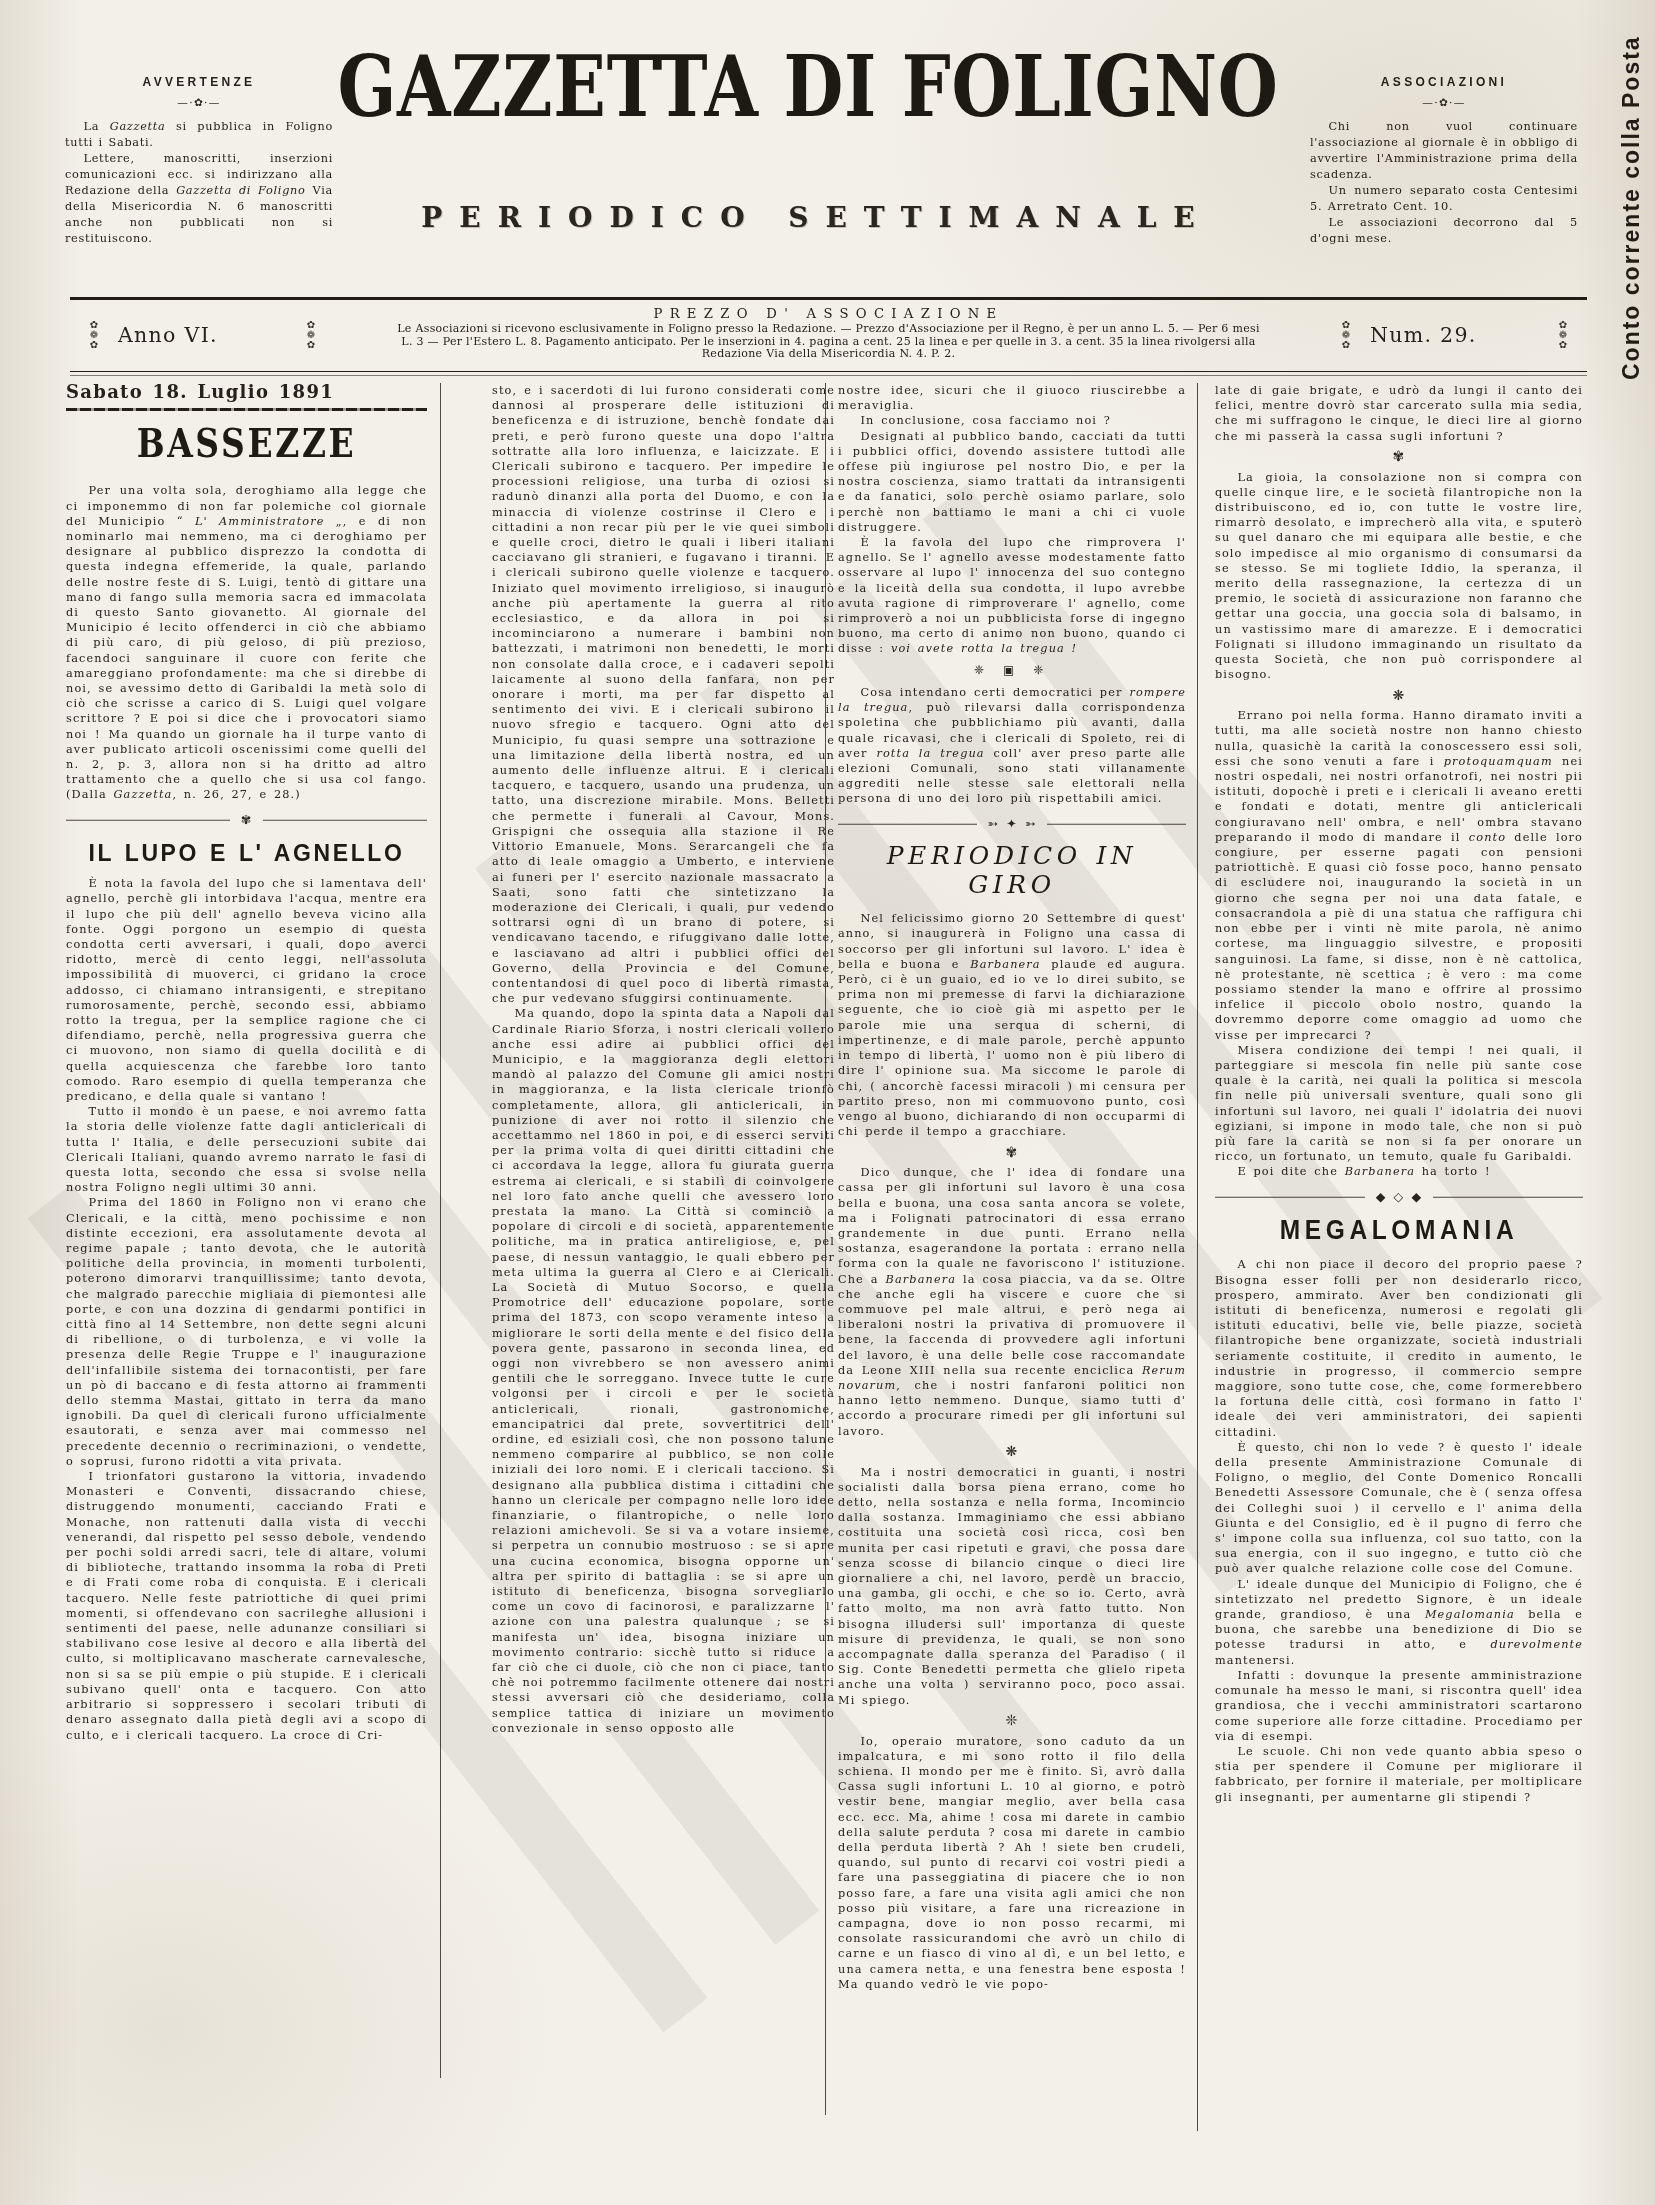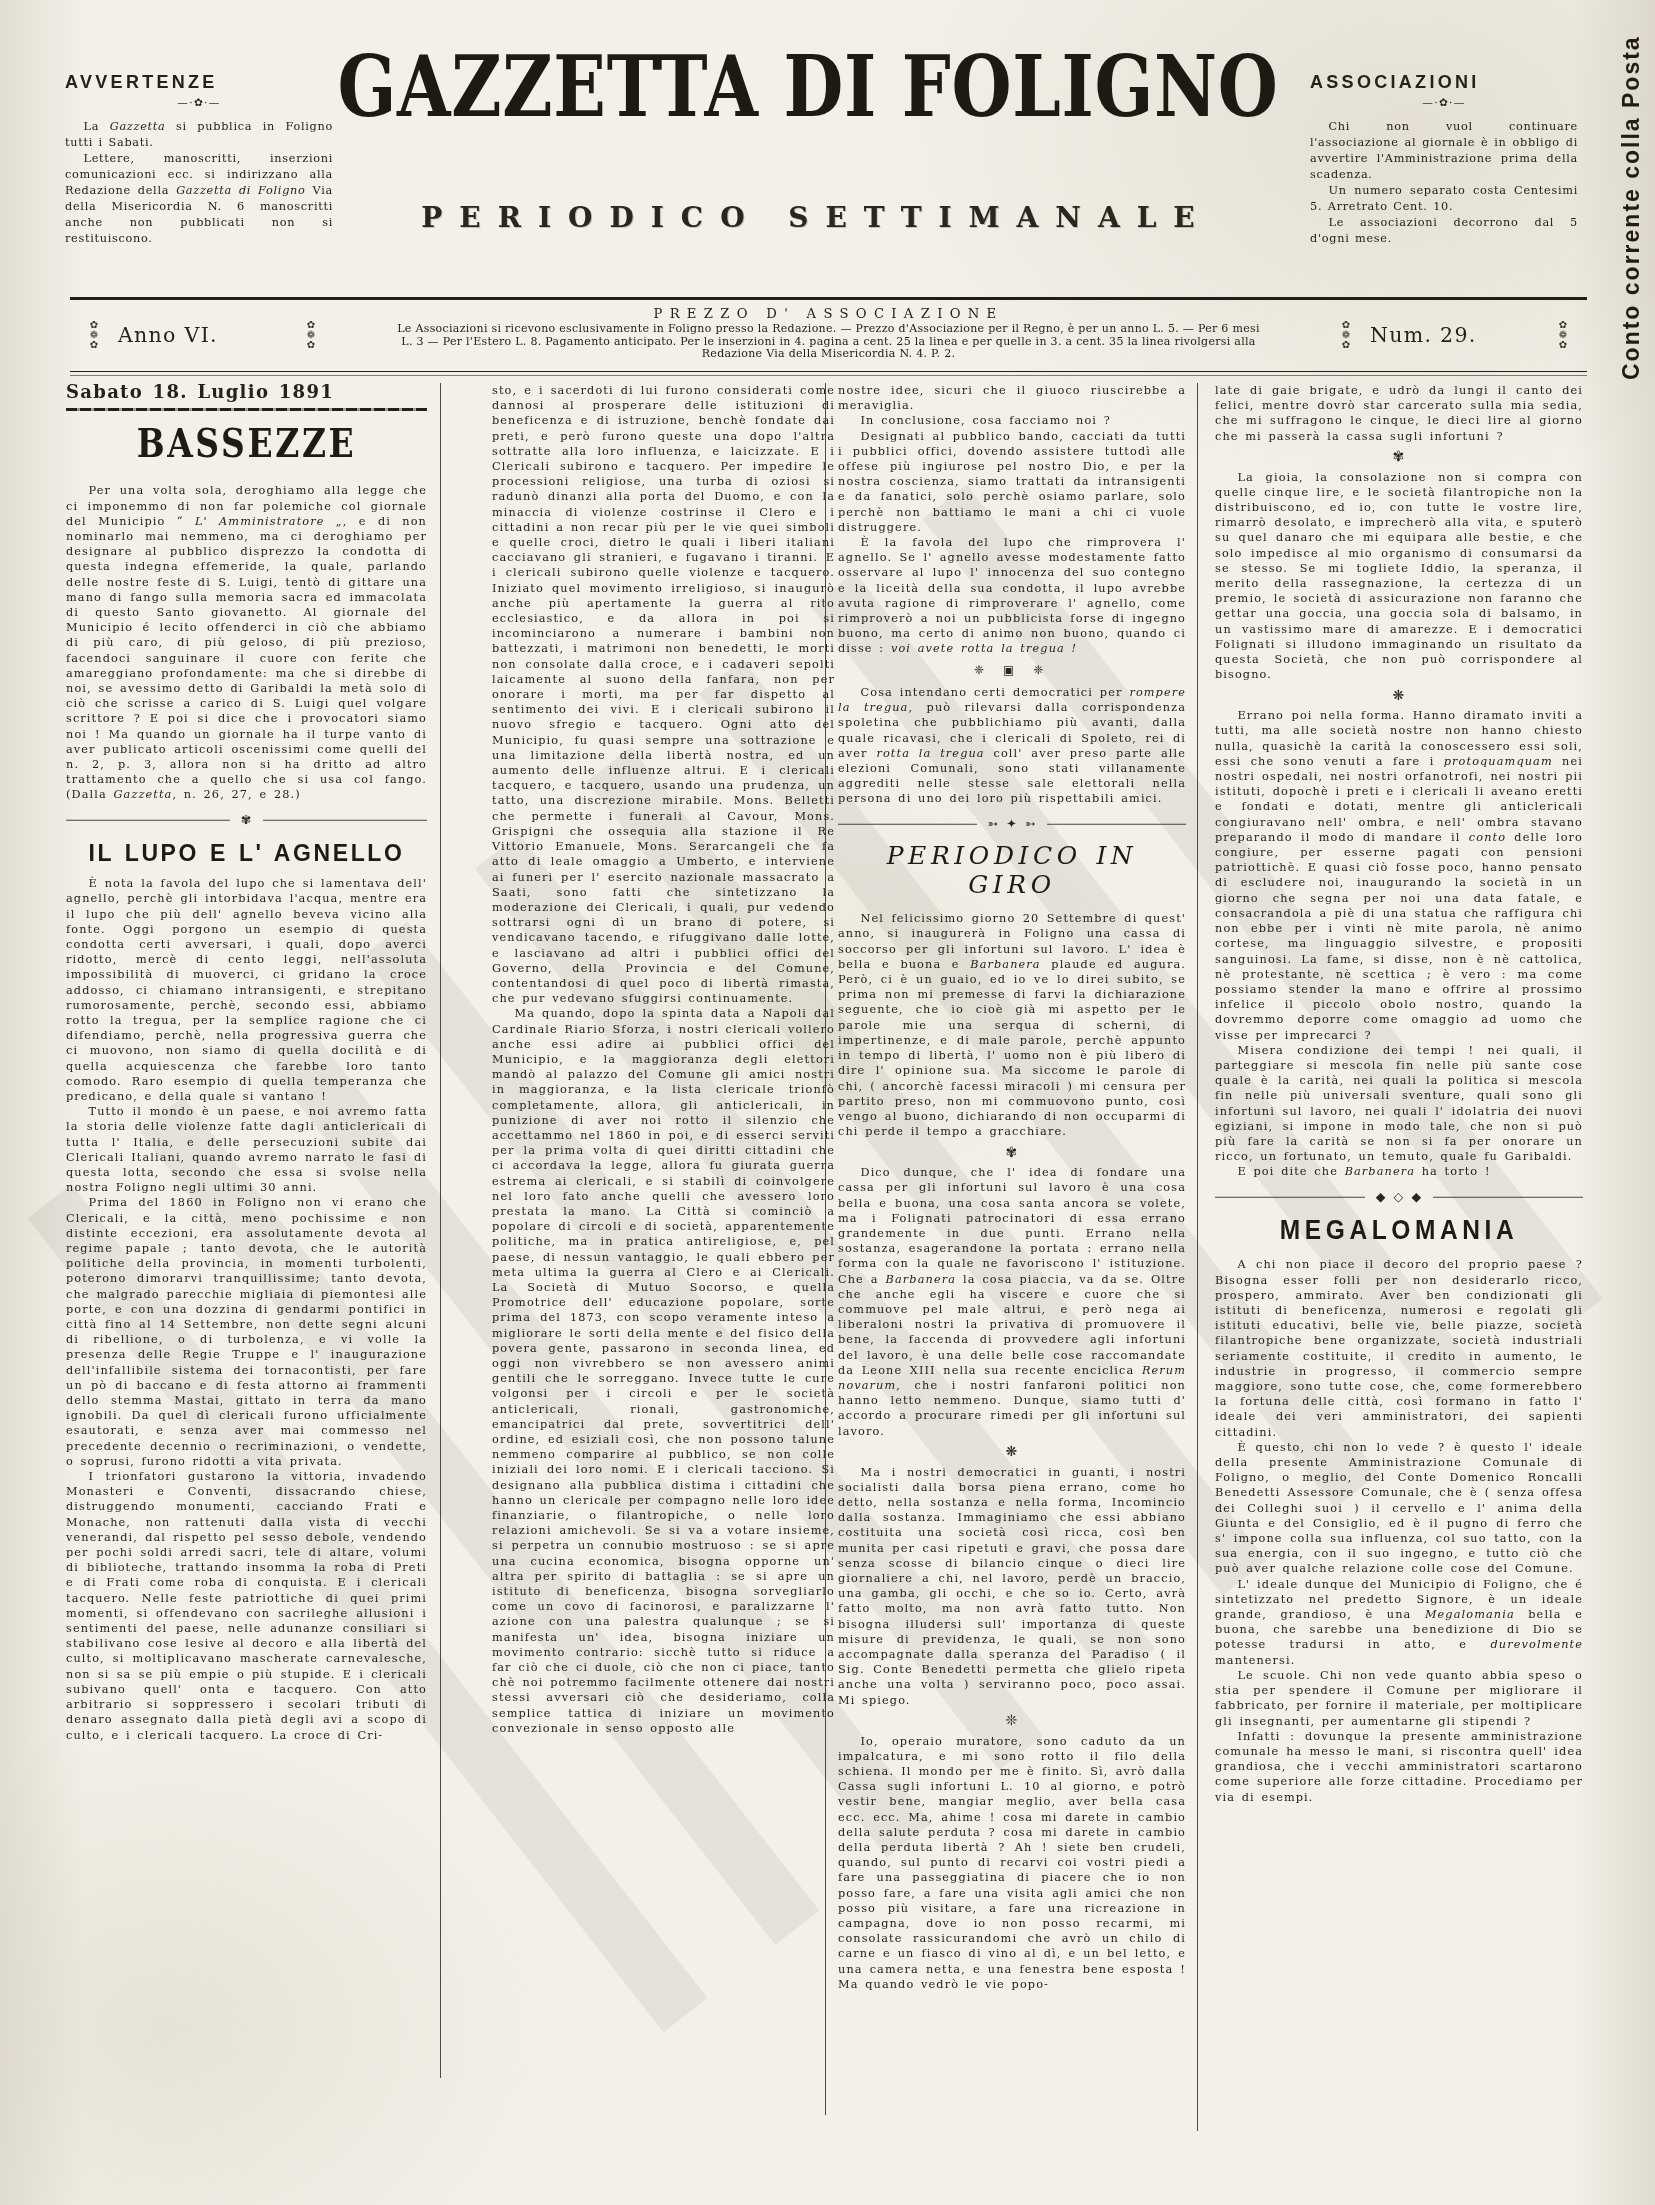--- a/index.html
+++ b/index.html
@@ -13,22 +13,22 @@
       linear-gradient(90deg, rgba(188,180,162,.30), rgba(0,0,0,0) 5%, rgba(0,0,0,0) 95%, rgba(188,180,162,.34)),
       #f3f0e8;}
   .stamp{position:absolute;left:219px;top:742px;width:1192px;height:1033px;transform:rotate(-38deg);
     background:repeating-linear-gradient(90deg, rgba(104,100,90,.10) 0 56px, transparent 56px 142px);
     pointer-events:none}
   
   .notice{position:absolute;top:74px;width:268px;font-size:11.3px;line-height:16px;
     text-align:justify;letter-spacing:0.7px;word-spacing:1.3px}
   .notice.left{left:65px}
   .notice.right{left:1310px}
-  .notice h3{text-align:left;font-family:"Liberation Sans",sans-serif;font-weight:bold;
-    font-size:18px;letter-spacing:3.3px;transform:scaleY(1.05)}
+  .notice h3{text-align:center;font-family:"Liberation Sans",sans-serif;font-weight:bold;
+    font-size:12px;letter-spacing:3.3px;transform:scaleY(1.05)}
   .mini-orn{text-align:center;margin:4px 0 9.3px;font-size:10.6px;letter-spacing:1.3px;color:#2a261f}
   .notice p{text-indent:18.5px}
   .masthead{position:absolute;left:334px;top:37px;width:948px;text-align:center}
   .masthead .title{font-size:69px;font-weight:bold;white-space:nowrap;letter-spacing:0.7px;
     transform:scaleY(1.22) scaleX(1.0);transform-origin:top center;color:#1d1913}
   .masthead .subtitle{margin-top:83px;font-size:28px;font-weight:bold;letter-spacing:17px;text-indent:17px;
     color:#2a251d;text-shadow:1px 1px 0 rgba(60,52,40,.25)}
   .vert{position:absolute;right:10.6px;top:34px;height:348px;display:flex;align-items:center;justify-content:center;
     writing-mode:vertical-rl;transform:rotate(180deg);font-family:"Liberation Sans",sans-serif;
     font-weight:bold;font-size:23px;letter-spacing:2px;color:#211d16}
@@ -148,21 +148,21 @@
         <div class="para">La gioia, la consolazione non si compra con quelle cinque lire, e le società filantropiche non la distribuiscono, ed io, con tutte le vostre lire, rimarrò desolato, e imprecherò alla vita, e sputerò su quel danaro che mi equipara alle bestie, e che solo impedisce al mio organismo di consumarsi da se stesso. Se mi togliete Iddio, la speranza, il merito della rassegnazione, la certezza di un premio, le società di assicurazione non faranno che gettar una goccia, una goccia sola di balsamo, in un vastissimo mare di amarezze. E i democratici Folignati si illudono immaginando un risultato da questa Società, che non può corrispondere al bisogno.</div>
         <div class="orn sprig">❋</div>
         <div class="para">Errano poi nella forma. Hanno diramato inviti a tutti, ma alle società nostre non hanno chiesto nulla, quasichè la carità la conoscessero essi soli, essi che sono venuti a fare i <i>protoquamquam</i> nei nostri ospedali, nei nostri orfanotrofi, nei nostri pii istituti, dopochè i preti e i clericali li aveano eretti e fondati e dotati, mentre gli anticlericali congiuravano nell' ombra, e nell' ombra stavano preparando il modo di mandare il <i>conto</i> delle loro congiure, per esserne pagati con pensioni patriottichè. E quasi ciò fosse poco, hanno pensato di escludere noi, inaugurando la società in un giorno che segna per noi una data fatale, e consacrandola a piè di una statua che raffigura chi non ebbe per i vinti nè mite parola, nè animo cortese, ma linguaggio silvestre, e propositi sanguinosi. La fame, si disse, non è nè cattolica, nè protestante, nè scettica ; è vero : ma come possiamo stender la mano e offrire al prossimo infelice il piccolo obolo nostro, quando la dovremmo deporre come omaggio ad uomo che visse per imprecarci ?</div>
         <div class="para">Misera condizione dei tempi ! nei quali, il parteggiare si mescola fin nelle più sante cose quale è la carità, nei quali la politica si mescola fin nelle più universali sventure, quali sono gli infortuni sul lavoro, nei quali l' idolatria dei nuovi egiziani, si impone in modo tale, che non si può più fare la carità se non si fa per onorare un ricco, un fortunato, un temuto, quale fu Garibaldi.</div>
         <div class="para">E poi dite che <i>Barbanera</i> ha torto !</div>
         <div class="orn rule">◆ ◇ ◆</div>
         <div class="headline stencil">MEGALOMANIA</div>
         <div class="para">A chi non piace il decoro del proprio paese ? Bisogna esser folli per non desiderarlo ricco, prospero, ammirato. Aver ben condizionati gli istituti di beneficenza, numerosi e regolati gli istituti educativi, belle vie, belle piazze, società filantropiche bene organizzate, società industriali seriamente costituite, il credito in aumento, le industrie in progresso, il commercio sempre maggiore, sono tutte cose, che, come formerebbero la fortuna delle città, così formano in fatto l' ideale dei veri amministratori, dei sapienti cittadini.</div>
         <div class="para">È questo, chi non lo vede ? è questo l' ideale della presente Amministrazione Comunale di Foligno, o meglio, del Conte Domenico Roncalli Benedetti Assessore Comunale, che è ( senza offesa dei Colleghi suoi ) il cervello e l' anima della Giunta e del Consiglio, ed è il pugno di ferro che s' impone colla sua influenza, col suo tatto, con la sua energia, con il suo ingegno, e tutto ciò che può aver qualche relazione colle cose del Comune.</div>
         <div class="para">L' ideale dunque del Municipio di Foligno, che é sintetizzato nel predetto Signore, è un ideale grande, grandioso, è una <i>Megalomania</i> bella e buona, che sarebbe una benedizione di Dio se potesse tradursi in atto, e <i>durevolmente</i> mantenersi.</div>
+        <div class="para">Infatti : dovunque la presente amministrazione comunale ha messo le mani, si riscontra quell' idea grandiosa, che i vecchi amministratori scartarono come superiore alle forze cittadine. Procediamo per via di esempi.</div>
         <div class="para">Le scuole. Chi non vede quanto abbia speso o stia per spendere il Comune per migliorare il fabbricato, per fornire il materiale, per moltiplicare gli insegnanti, per aumentarne gli stipendi ?</div>
-        <div class="para">Infatti : dovunque la presente amministrazione comunale ha messo le mani, si riscontra quell' idea grandiosa, che i vecchi amministratori scartarono come superiore alle forze cittadine. Procediamo per via di esempi.</div>
       </div>
     </div>
 <div class="divider" style="left: 440px; height: 1695px;"></div>
     <div class="divider" style="left: 825px; height: 1732px;"></div>
     <div class="divider" style="left: 1197px; height: 1748px;"></div>
   </div>
 
 
 </body></html>

